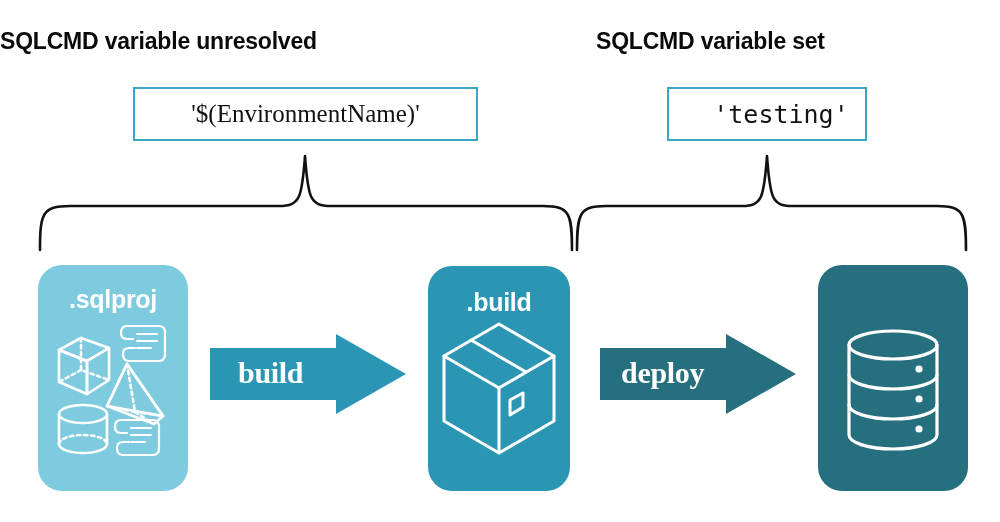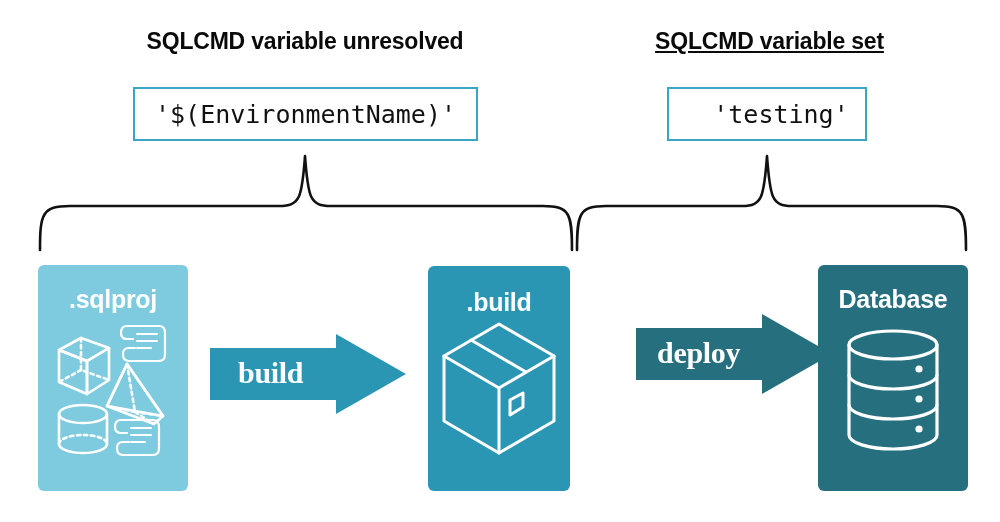--- a/index.html
+++ b/index.html
@@ -20,57 +20,57 @@
   }
 
   
   .caption {
     position: absolute;
     font-family: "Liberation Sans", sans-serif;
     font-weight: bold;
     font-size: 23px;
     color: #0a0a0a;
     letter-spacing: -0.2px;
-    text-align: center;
+    text-align: left;
     white-space: nowrap;
   }
   #caption-unresolved { left: 0px;   top: 28px; width: 610px; }
-  #caption-set        { left: 572px; top: 28px; width: 395px; text-decoration: underline; }
+  #caption-set        { left: 596px; top: 28px; width: 395px; }
 
   
   .codebox {
     position: absolute;
     box-sizing: border-box;
     border: 2.5px solid #3aa5c4;
     background: #ffffff;
     display: flex;
     align-items: center;
     justify-content: center;
     font-family: "DejaVu Sans Mono", "Liberation Mono", monospace;
     font-size: 25px;
     color: #111111;
     letter-spacing: 0px;
     white-space: nowrap;
   }
-  #codebox-env     { left: 133px; top: 87px; width: 345px; height: 54px; }
+  #codebox-env     { left: 133px; top: 87px; width: 345px; height: 54px; font-family: Liberation Serif, serif; }
   #codebox-testing { left: 667px; top: 87px; width: 200px; height: 54px; padding-left: 28px; }
 
   
   .brace-svg {
     position: absolute;
     top: 150px;
     pointer-events: none;
   }
   #brace-left-wrap  { left: 24px;  width: 560px; height: 105px; }
   #brace-right-wrap { left: 566px; width: 410px; height: 105px; }
 
   
   .artefact {
     position: absolute;
-    border-radius: 6px;
+    border-radius: 24px;
   }
   .artefact-label {
     position: absolute;
     left: 0;
     right: 0;
     text-align: center;
     font-family: "Liberation Sans", sans-serif;
     font-weight: bold;
     font-size: 25px;
     color: #ffffff;
@@ -112,21 +112,21 @@
     left: 0;
     text-align: left;
     font-family: Liberation Serif, serif;
     font-weight: bold;
     font-size: 30px;
     color: #ffffff;
     letter-spacing: -0.3px;
     white-space: nowrap;
   }
   #arrow-build  { left: 210px; top: 332px; width: 196px; height: 84px; }
-  #arrow-deploy { left: 600px; top: 312px; width: 196px; height: 84px; margin-left: 36px; }
+  #arrow-deploy { left: 600px; top: 332px; width: 196px; height: 84px; }
   #arrow-build  .arrow-label { top: 24px; left: 28px; }
   #arrow-deploy .arrow-label { top: 24px; left: 21px; }
 </style>
 </head>
 <body>
 
 <div id="canvas">
 
   <div class="caption" id="caption-unresolved">SQLCMD variable unresolved</div>
 
@@ -229,21 +229,20 @@
   </div>
 
   <div class="arrow" id="arrow-deploy">
     <svg width="196" height="84" viewBox="0 0 196 84">
       <path d="M 0 16 L 126 16 L 126 2 L 196 42 L 126 82 L 126 68 L 0 68 Z" fill="#256f7e"></path>
     </svg>
     <div class="arrow-label">deploy</div>
   </div>
 
   <div class="artefact" id="box-database">
-    <div class="artefact-label">Database</div>
     <div class="artefact-icon">
       <svg width="100" height="128" viewBox="0 0 100 128" fill="none" stroke="#ffffff" stroke-width="3.2" stroke-linejoin="round" stroke-linecap="round">
         <ellipse cx="50" cy="18" rx="44" ry="14"></ellipse>
         <path d="M 6 18 L 6 108 A 44 14 0 0 0 94 108 L 94 18"></path>
         <path d="M 6 48 A 44 14 0 0 0 94 48"></path>
         <path d="M 6 78 A 44 14 0 0 0 94 78"></path>
         <circle cx="76" cy="42" r="3.6" fill="#ffffff" stroke="none"></circle>
         <circle cx="76" cy="72" r="3.6" fill="#ffffff" stroke="none"></circle>
         <circle cx="76" cy="102" r="3.6" fill="#ffffff" stroke="none"></circle>
       </svg>

